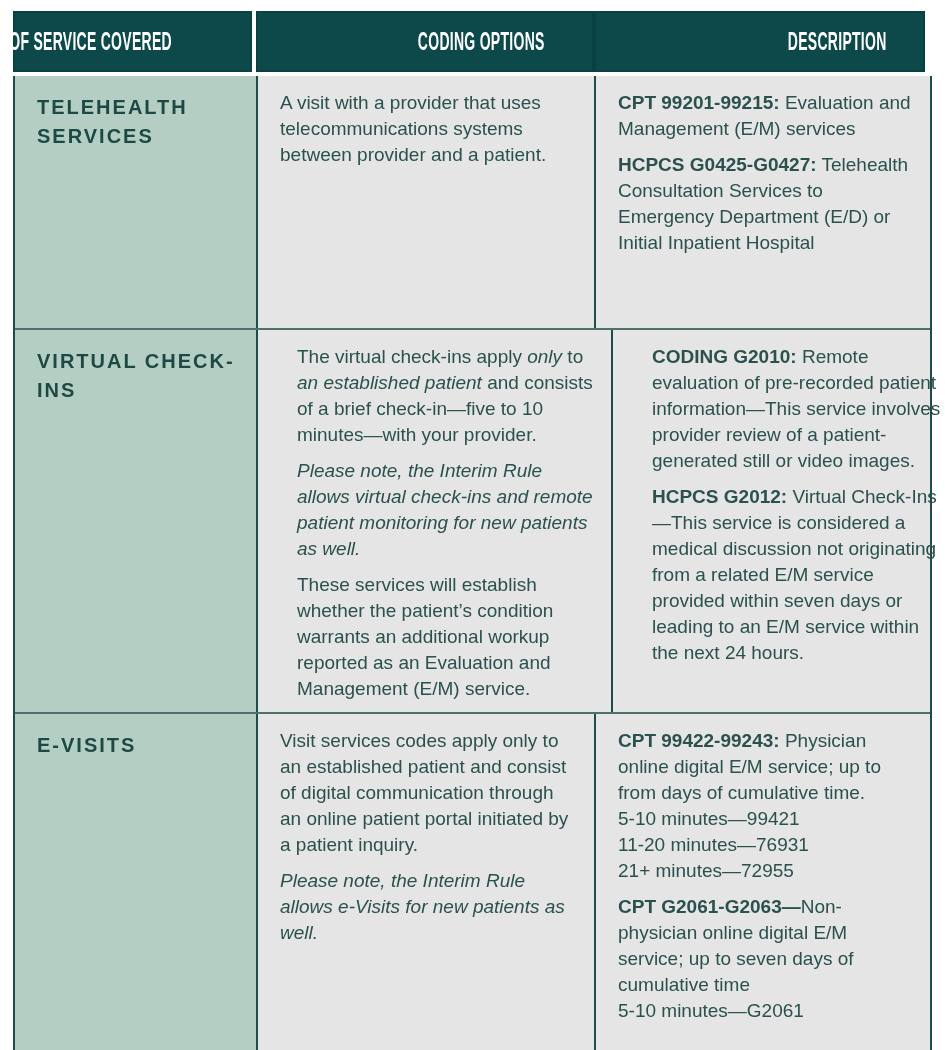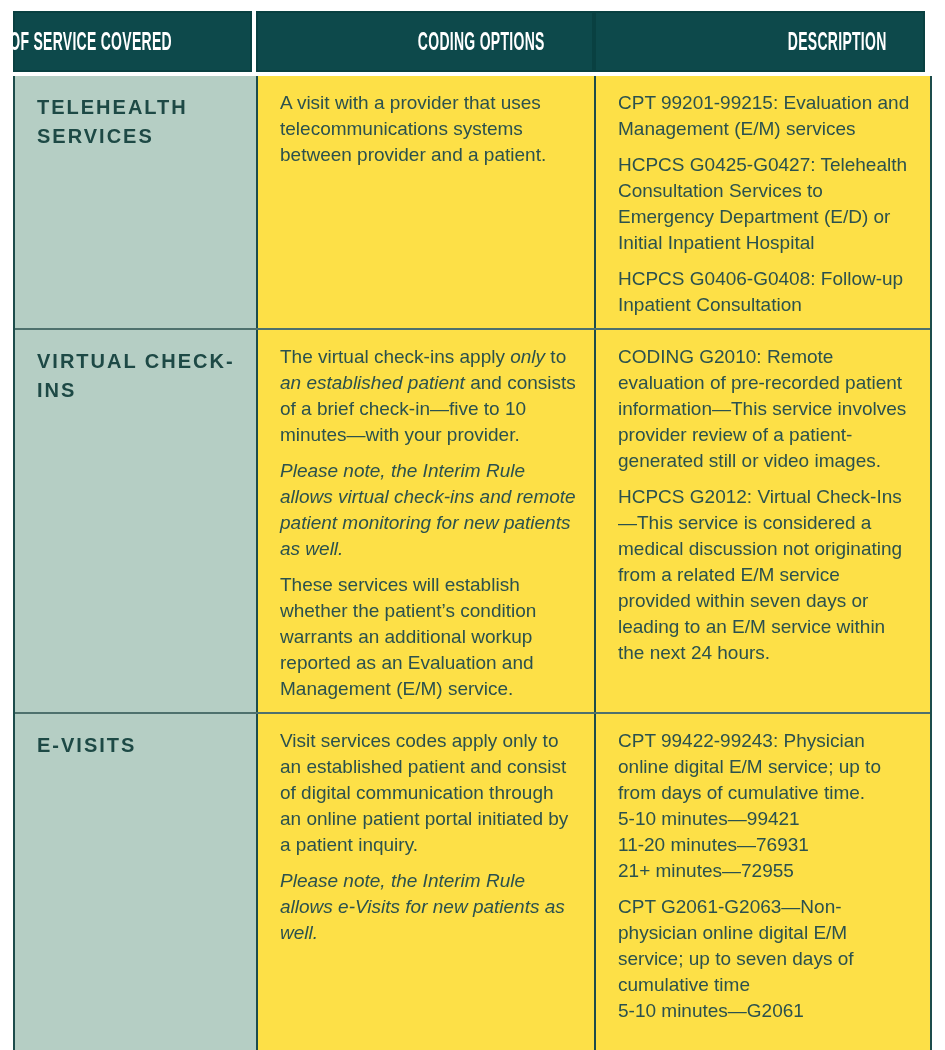--- a/index.html
+++ b/index.html
@@ -51,25 +51,25 @@
     transform-origin: center;
   }
   .tbody {
     border-left: 2px solid var(--line-dark);
     border-right: 2px solid var(--line-dark);
     border-bottom: 3px solid var(--line-gray);
   }
   .row {
     display: grid;
     grid-template-columns: 243px 338px 334px;
-    background: #fde047;
+    background: #e5e5e5;
   }
   .row + .row { border-top: 2px solid var(--line-mid); }
   .row:nth-child(1) { min-height: 252px; }
-  .row:nth-child(2) { min-height: 356px; }
+  .row:nth-child(2) { min-height: 356px; gap: 17px; }
   .row:nth-child(3) { min-height: 346px; }
   .cell {
     box-sizing: border-box;
     padding: 14px 18px 10px 22px;
     font-size: 19px;
     line-height: 26px;
     color: var(--body-text);
   }
   .cell.service {
     background: var(--service-cell-bg);
@@ -79,21 +79,21 @@
   .cell.desc { border-right: 2px solid var(--line-dark); }
   .service-label {
     color: var(--service-text);
     font-weight: 700;
     font-size: 20px;
     letter-spacing: 2px;
     line-height: 29px;
   }
   .p { margin: 0 0 10px 0; }
   .p:last-child { margin-bottom: 0; }
-  .b { font-weight: 400; }
+  .b { font-weight: 700; }
   .i { font-style: italic; }
 </style>
 </head>
 <body>
 
 <div class="table">
   <div class="thead">
     <div class="hcell gap">
       <span class="hlabel">TYPE OF SERVICE COVERED</span>
     </div>
@@ -106,21 +106,20 @@
   </div>
   <div class="tbody">
       <div class="row">
         <div class="cell service"><span class="service-label">TELEHEALTH SERVICES</span></div>
         <div class="cell desc">
           <p class="p"><span>A visit with a provider that uses telecommunications systems between provider and a patient.</span></p>
         </div>
         <div class="cell coding">
           <p class="p"><span class="b">CPT 99201-99215:</span><span> Evaluation and Management (E/M) services</span></p>
           <p class="p"><span class="b">HCPCS G0425-G0427:</span><span> Telehealth Consultation Services to Emergency Department (E/D) or Initial Inpatient Hospital</span></p>
-          <p class="p"><span class="b">HCPCS G0406-G0408:</span><span> Follow-up Inpatient Consultation</span></p>
         </div>
       </div>
       <div class="row">
         <div class="cell service"><span class="service-label">VIRTUAL CHECK-INS</span></div>
         <div class="cell desc">
           <p class="p"><span>The virtual check-ins apply </span><span class="i">only</span><span> to </span><span class="i">an established patient</span><span> and consists of a brief check-in—five to 10 minutes—with your provider.</span></p>
           <p class="p"><span class="i">Please note, the Interim Rule allows virtual check-ins and remote patient monitoring for new patients as well.</span></p>
           <p class="p"><span>These services will establish whether the patient’s condition warrants an additional workup reported as an Evaluation and Management (E/M) service.</span></p>
         </div>
         <div class="cell coding">

